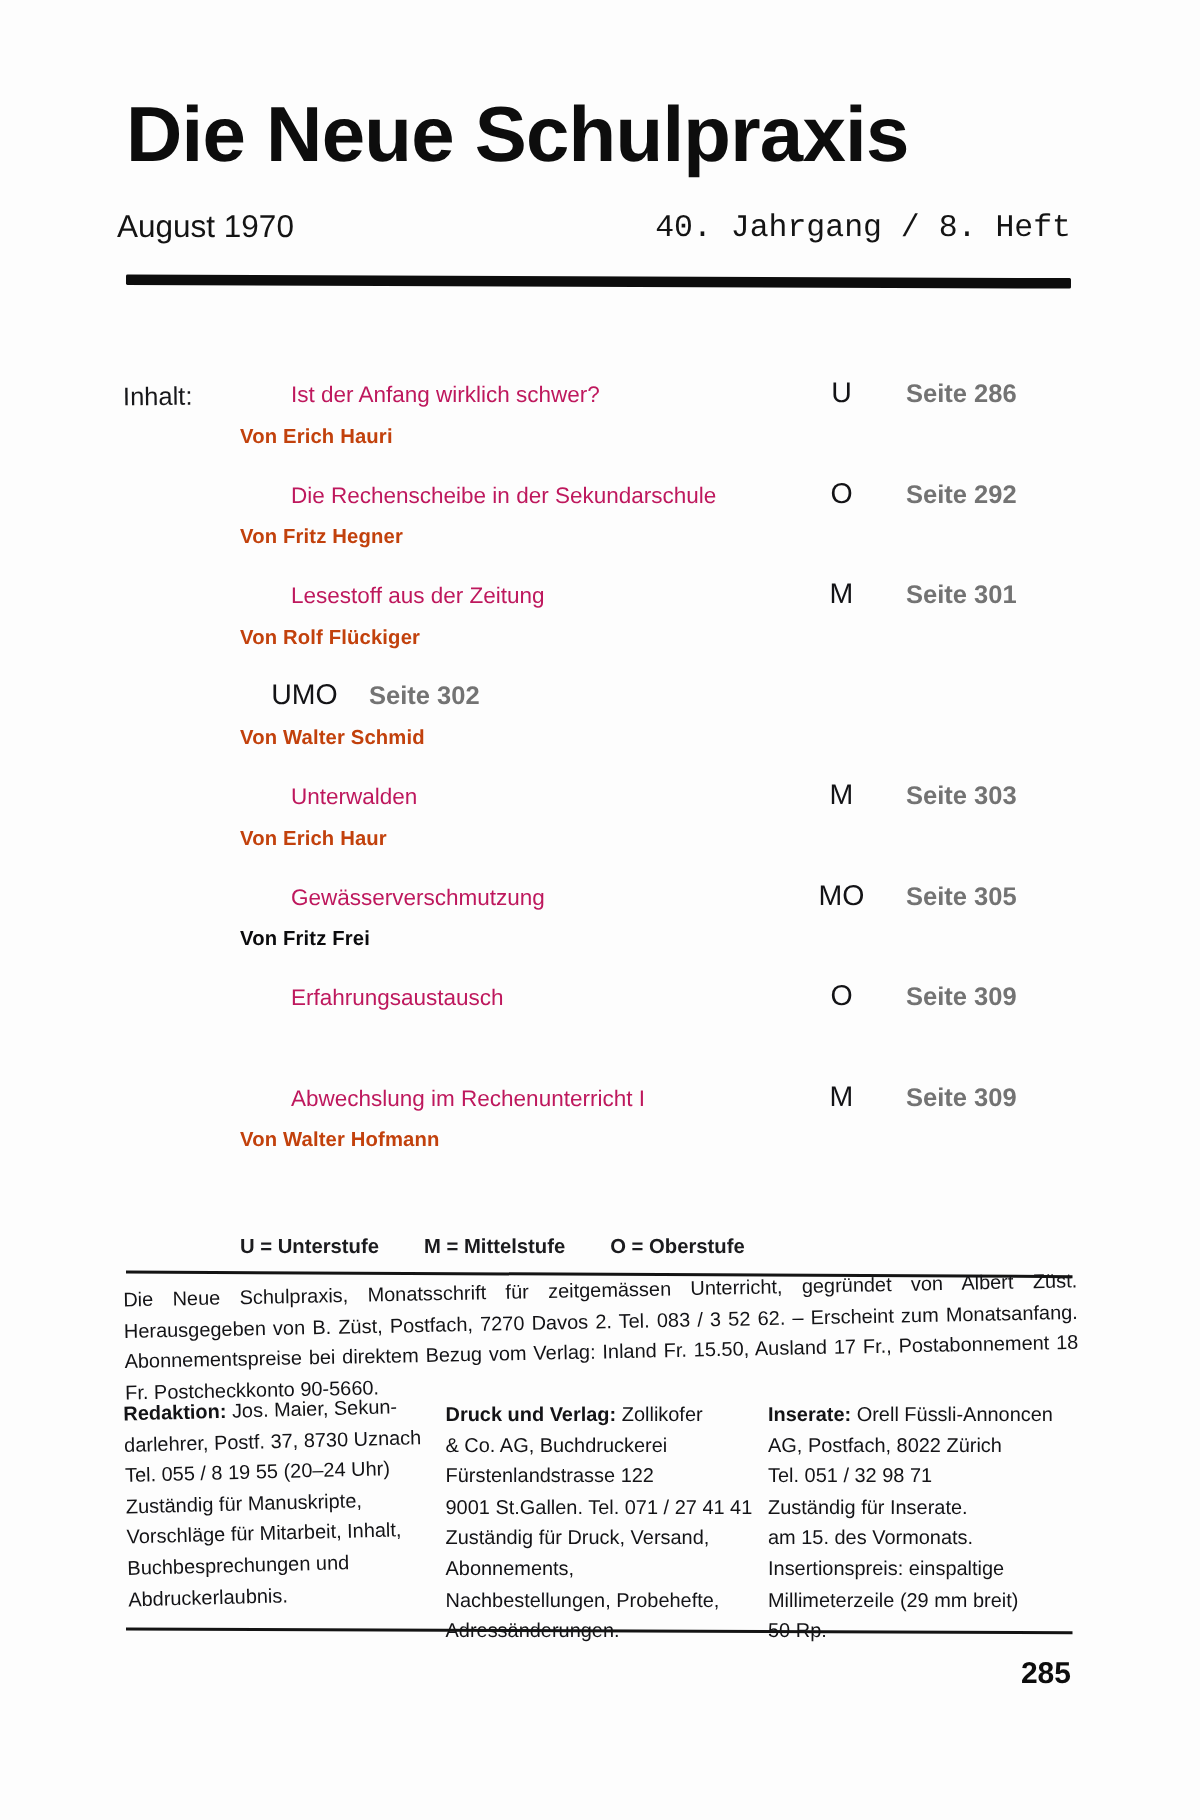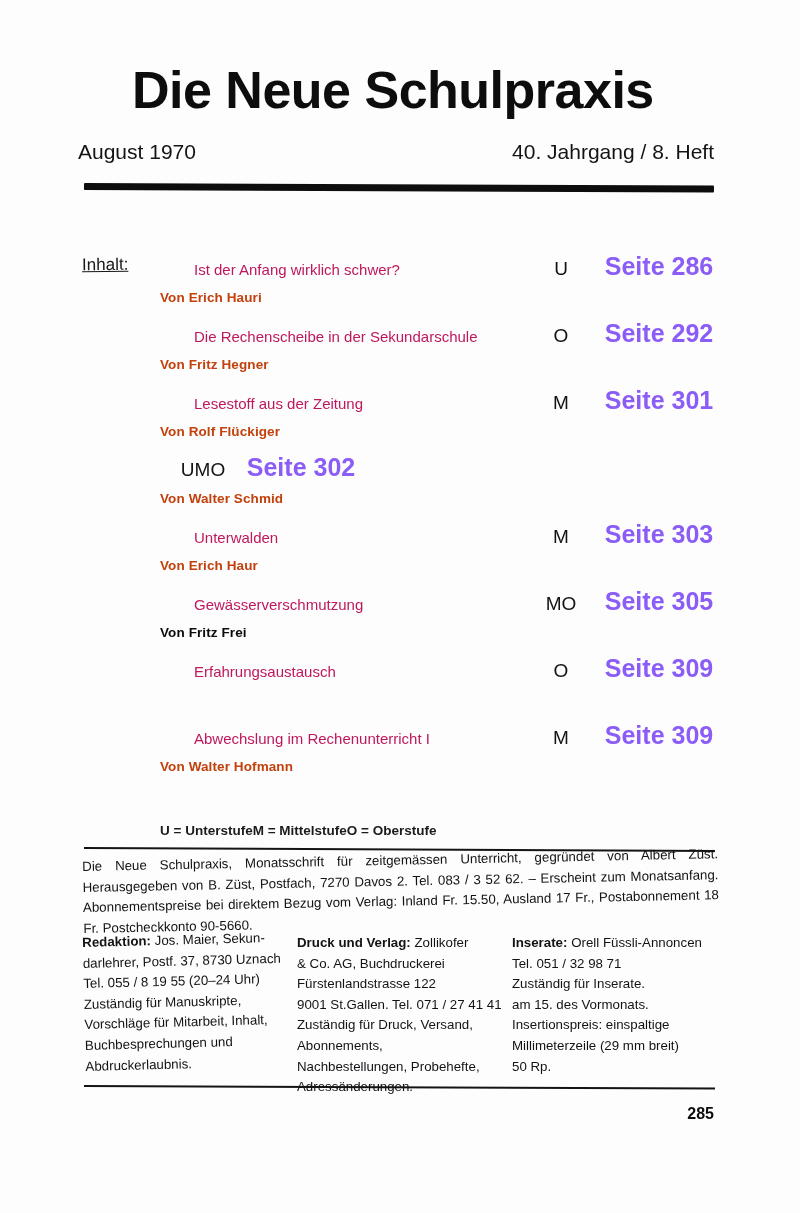--- a/index.html
+++ b/index.html
@@ -27,35 +27,34 @@
     position: absolute;
     left: 84px;
     top: 63px;
     width: 640px;
     font-size: 52px;
     font-weight: bold;
     letter-spacing: -0.5px;
     line-height: 1.05;
     color: #0d0d0d;
     white-space: nowrap;
-    margin-left: 48px;
   }
   .issue-row {
     position: absolute;
     left: 78px;
     top: 140px;
     width: 636px;
     display: flex;
     justify-content: space-between;
     align-items: center;
     font-size: 21px;
     color: #141414;
   }
   .issue-date { letter-spacing: 0px; }
-  .issue-number { letter-spacing: 0px; }
+  .issue-number { letter-spacing: 0px; font-family: Liberation Mono, monospace; }
 
   
   .rule-thick {
     position: absolute;
     left: 84px;
     top: 183px;
     width: 630px;
     height: 7px;
     background: #0d0d0d;
     border-radius: 1px;
@@ -84,21 +83,20 @@
   }
 
   
   .contents-label {
     position: absolute;
     left: 82px;
     top: 255px;
     font-size: 17px;
     color: #17171a;
     transform: rotate(-0.6deg);
-    text-decoration: underline;
   }
   .contents-list {
     position: absolute;
     left: 160px;
     top: 252px;
     width: 554px;
   }
   .toc-entry {
     position: relative;
     height: 67px;
@@ -116,43 +114,44 @@
     margin-left: 34px;
   }
   .toc-level {
     flex: 0 0 86px;
     text-align: center;
     font-size: 19px;
     color: #131316;
   }
   .toc-page {
     flex: 0 0 110px;
-    text-align: center;
-    font-size: 25px;
-    font-weight: bold;
-    color: #8b5cf6;
+    text-align: left;
+    font-size: 17px;
+    font-weight: bold;
+    color: #737373;
   }
   .toc-author {
     margin-top: 9px;
     font-size: 13.5px;
     font-weight: bold;
     color: #c2410c;
     letter-spacing: 0.1px;
   }
   .toc-author.smudge { color: #0b0b0d; }
 
   
   .legend {
     position: absolute;
     left: 160px;
     top: 823px;
     font-size: 13.5px;
     font-weight: bold;
     color: #1b1b1e;
     display: flex;
+    gap: 30px;
   }
 
   
   .imprint-para {
     position: absolute;
     left: 82px;
     top: 857px;
     width: 636px;
     font-size: 13.3px;
     line-height: 1.55;
@@ -186,21 +185,21 @@
   .imprint-col b { font-weight: bold; }
   .imprint-col .line { white-space: nowrap; }
 
   
   .page-number {
     position: absolute;
     left: 0;
     top: 1105px;
     width: 714px;
     text-align: right;
-    font-size: 16px;
+    font-size: 20px;
     font-weight: bold;
     color: #0d0d0d;
   }
 </style>
 </head>
 <body>
 
 <div class="page">
 
   <div class="journal-title">Die Neue Schulpraxis</div>
@@ -317,20 +316,21 @@
       <div class="line">Fürstenlandstrasse 122</div>
       <div class="line">9001 St.Gallen. Tel. 071 / 27 41 41</div>
       <div class="line">Zuständig für Druck, Versand,</div>
       <div class="line">Abonnements,</div>
       <div class="line">Nachbestellungen, Probehefte,</div>
       <div class="line">Adressänderungen.</div>
     </div>
 
     <div class="imprint-col col-inserate">
       <div class="line"><b>Inserate:</b><span> Orell Füssli-Annoncen</span></div>
+      <div class="line">AG, Postfach, 8022 Zürich</div>
       <div class="line">Tel. 051 / 32 98 71</div>
       <div class="line">Zuständig für Inserate.</div>
       <div class="line">am 15. des Vormonats.</div>
       <div class="line">Insertionspreis: einspaltige</div>
       <div class="line">Millimeterzeile (29 mm breit)</div>
       <div class="line">50 Rp.</div>
     </div>
 
   </div>
 

